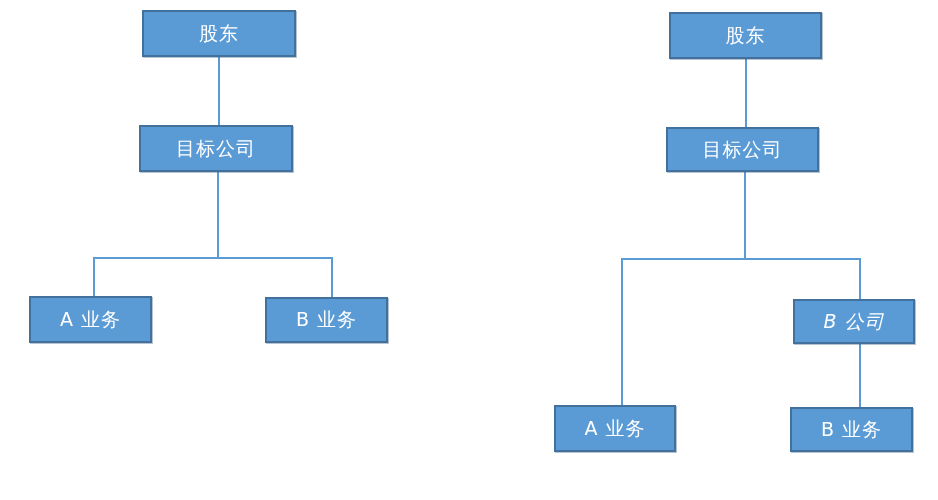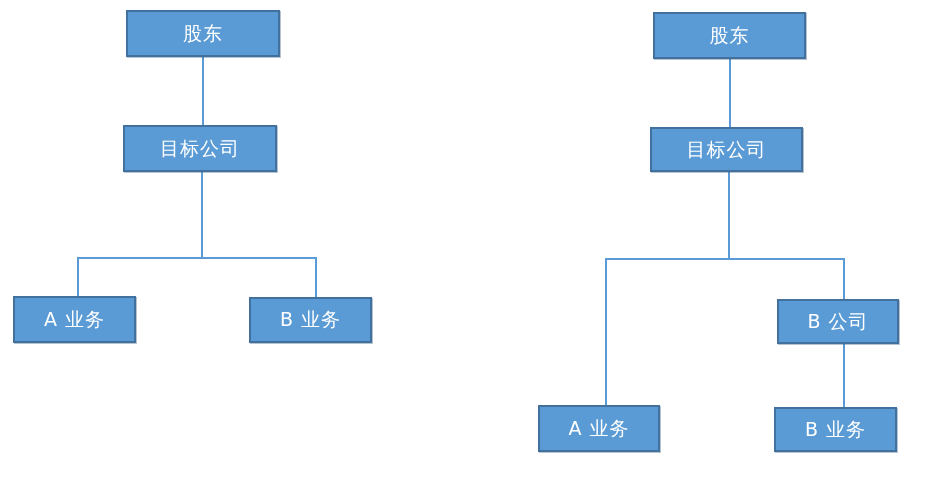--- a/index.html
+++ b/index.html
@@ -3,21 +3,21 @@
 <meta charset="utf-8">
 <style>
   html, body { margin: 0; padding: 0; }
   body {
     width: 938px; height: 500px;
     position: relative;
     background: var(--background, #ffffff);
     font-family: "DejaVu Sans", "Liberation Sans", sans-serif;
     overflow: hidden;
   }
-  .canvas { position: absolute; left: 0; top: 0; width: 768px; height: 500px; }
+  .canvas { position: absolute; left: 16px; top: 0; width: 768px; height: 500px; }
 
   .node {
     position: absolute;
     box-sizing: border-box;
     background: var(--box-fill, #5b9bd5);
     border: 2px solid var(--box-border, #41719c);
     box-shadow: 1px 1px 0 rgba(46, 84, 122, 0.35);
     color: var(--text, #ffffff);
     display: flex;
     align-items: center;
@@ -38,21 +38,21 @@
   .l-bizB        { left: 249px; top: 297px; width: 123px; height: 46px; }
   .l-line-sh-tc  { left: 202px; top: 57px;  width: 2px;   height: 68px; }
   .l-line-stem   { left: 201px; top: 172px; width: 2px;   height: 86px; }
   .l-line-h      { left: 77px;  top: 257px; width: 240px; height: 2px;  }
   .l-line-dropA  { left: 77px;  top: 259px; width: 2px;   height: 37px; }
   .l-line-dropB  { left: 315px; top: 259px; width: 2px;   height: 38px; }
 
   
   .r-shareholder { left: 653px; top: 12px;  width: 153px; height: 47px; }
   .r-target      { left: 650px; top: 127px; width: 153px; height: 45px; }
-  .r-companyB    { left: 777px; top: 299px; width: 122px; height: 45px; }
+  .r-companyB    { left: 777px; top: 299px; width: 122px; height: 45px; font-style: italic; }
   .r-bizA        { left: 538px; top: 405px; width: 122px; height: 47px; }
   .r-bizB        { left: 774px; top: 407px; width: 123px; height: 45px; }
   .r-line-sh-tc  { left: 729px; top: 59px;  width: 2px;   height: 68px; }
   .r-line-stem   { left: 728px; top: 172px; width: 2px;   height: 88px; }
   .r-line-h      { left: 605px; top: 258px; width: 240px; height: 2px;  }
   .r-line-dropA  { left: 605px; top: 260px; width: 2px;   height: 145px;}
   .r-line-dropB  { left: 843px; top: 260px; width: 2px;   height: 39px; }
   .r-line-cb-bb  { left: 843px; top: 344px; width: 2px;   height: 63px; }
 </style>
 </head>

